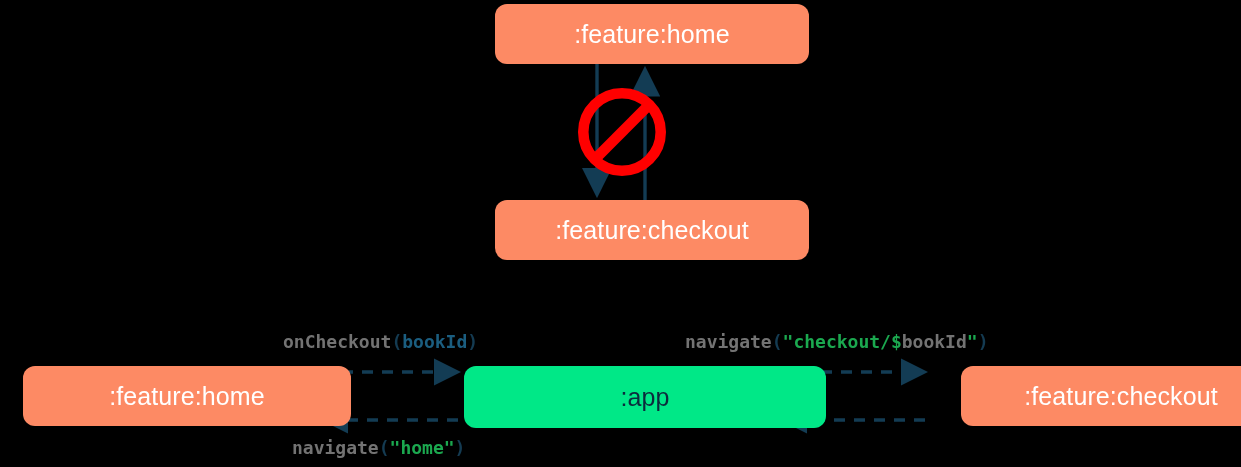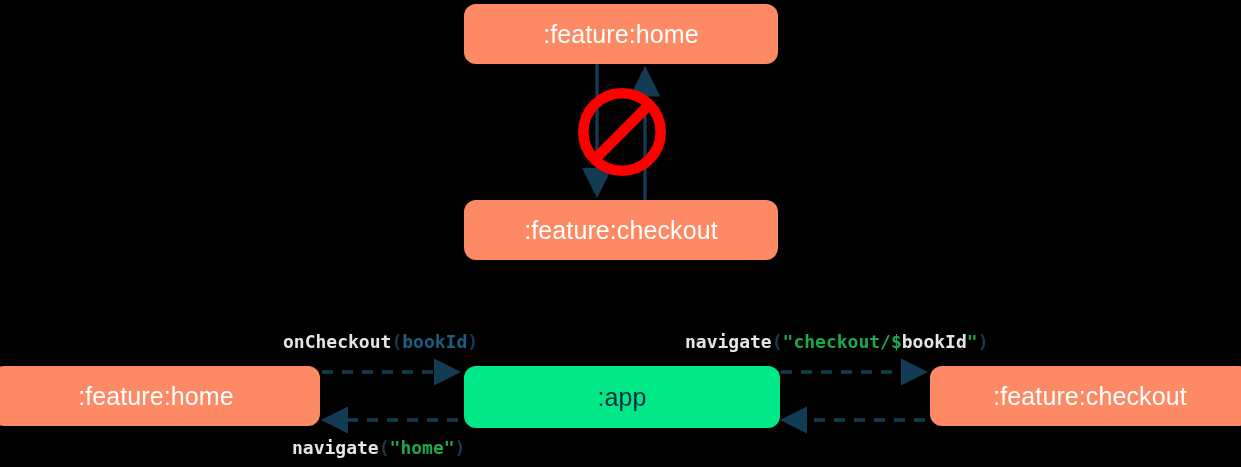--- a/index.html
+++ b/index.html
@@ -33,33 +33,34 @@
     justify-content: center;
     font-family: "Liberation Sans", sans-serif;
     font-size: 25px;
     letter-spacing: 0.1px;
     white-space: nowrap;
     user-select: none;
   }
   .node.orange {
     background: #FD8A64;
     color: #FFFFFF;
+    margin-left: 31px;
   }
   .node.green {
     background: #00E887;
     color: #0C2B3C;
   }
 
   
   #node-home-top     { left: 464px; top: 4px;   width: 314px; height: 60px; }
   #node-checkout-top { left: 464px; top: 200px; width: 314px; height: 60px; }
 
   
   #node-home-bottom     { left: -8px;  top: 366px; width: 328px; height: 60px; }
-  #node-app             { left: 464px; top: 366px; width: 316px; height: 62px; }
+  #node-app             { left: 464px; top: 366px; width: 362px; height: 62px; }
   #node-checkout-bottom { left: 930px; top: 366px; width: 320px; height: 60px; }
 
   
   #wires {
     position: absolute;
     left: 0;
     top: 0;
     width: 1241px;
     height: 467px;
     pointer-events: none;
@@ -77,21 +78,21 @@
   
   .edge-label {
     position: absolute;
     font-family: "DejaVu Sans Mono", "Liberation Mono", monospace;
     font-size: 18px;
     font-weight: bold;
     white-space: nowrap;
     user-select: none;
     letter-spacing: 0px;
   }
-  .tok-plain  { color: #e5e5e5; }
+  .tok-plain  { color: #737373; }
   .tok-ident  { color: #1B5E80; }
   .tok-string { color: #1BA84F; }
   .tok-paren  { color: #143B52; }
 
   #label-on-checkout       { left: 283px; top: 331px; }
   #label-navigate-checkout { left: 685px; top: 331px; }
   #label-navigate-home     { left: 292px; top: 437px; }
   #label-on-payment        { left: 739px; top: 437px; }
 </style>
 </head>

